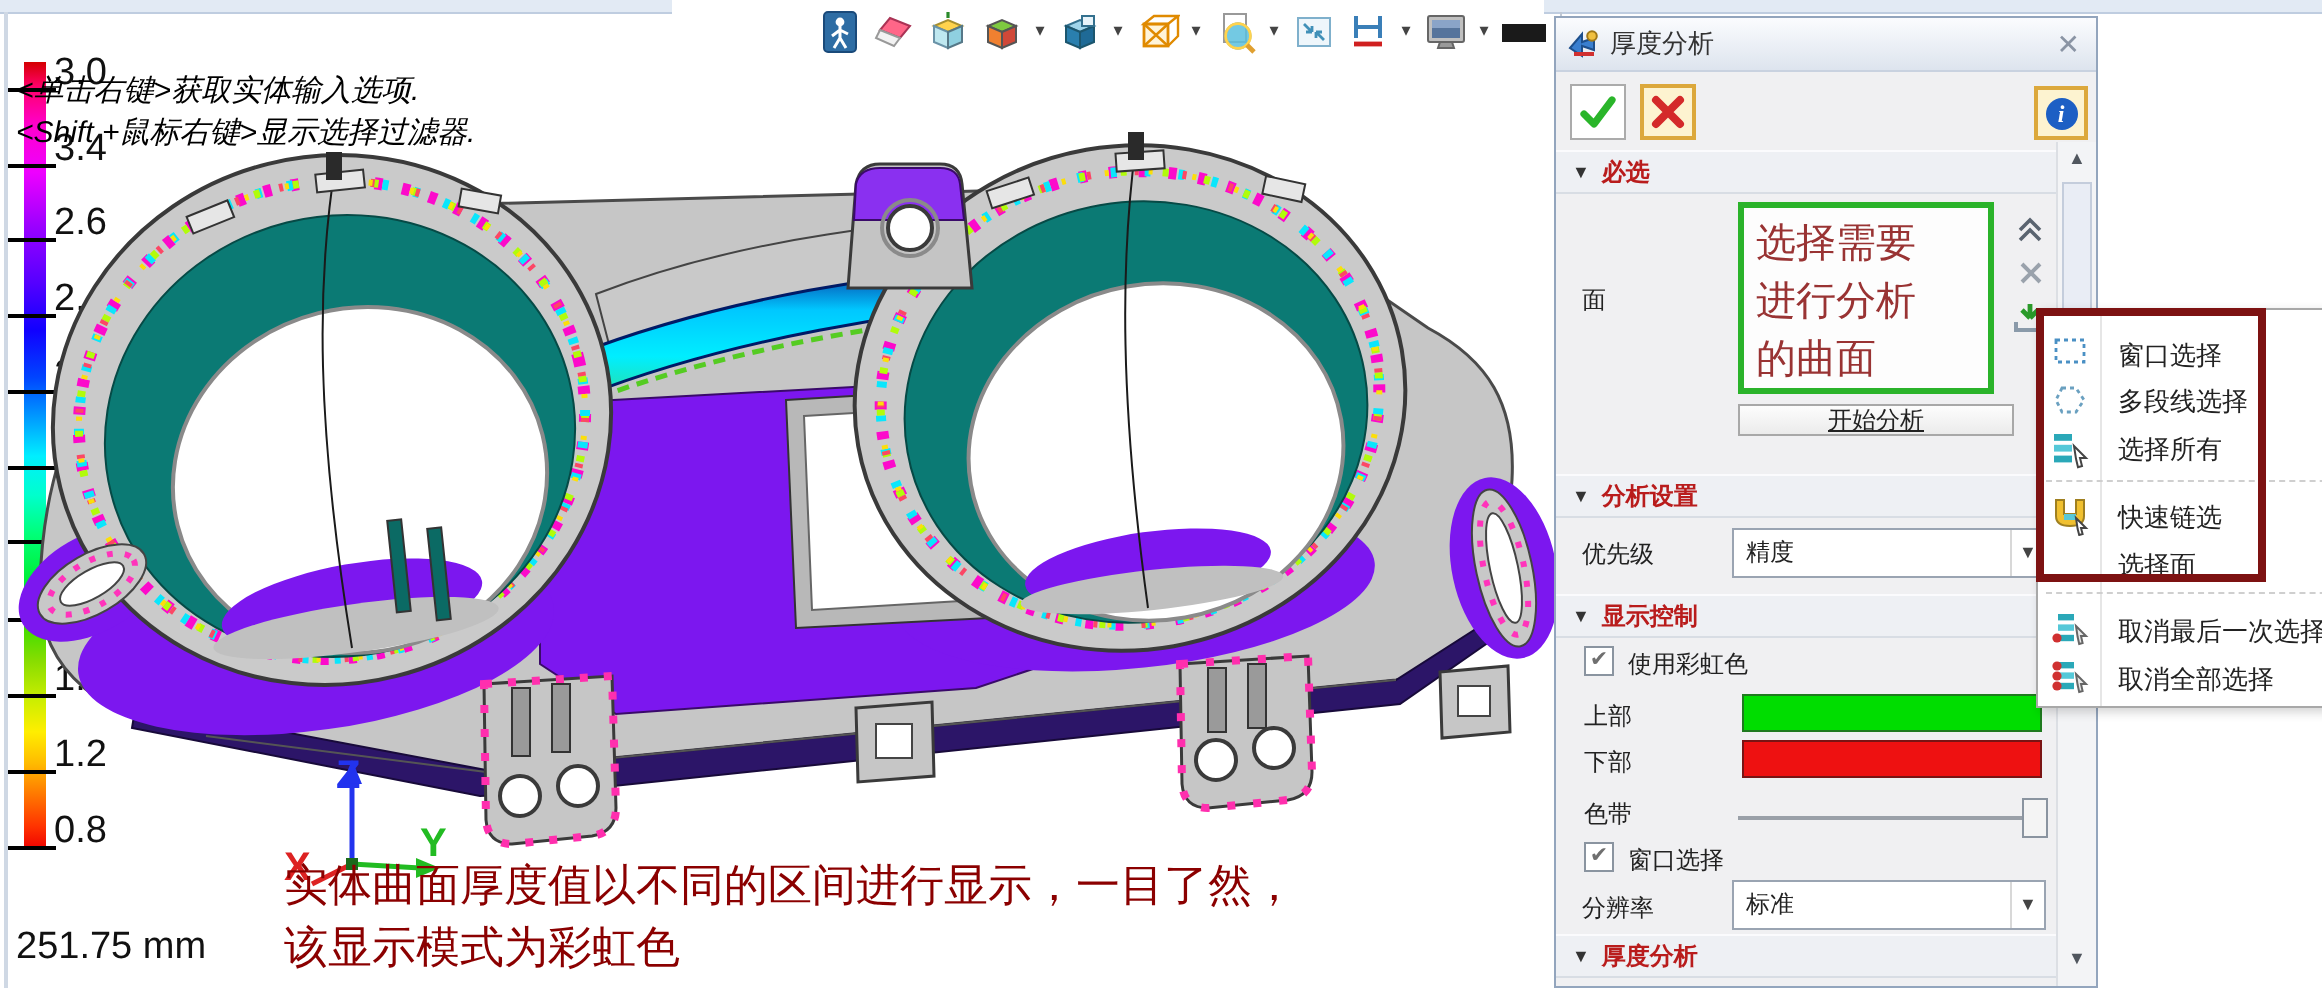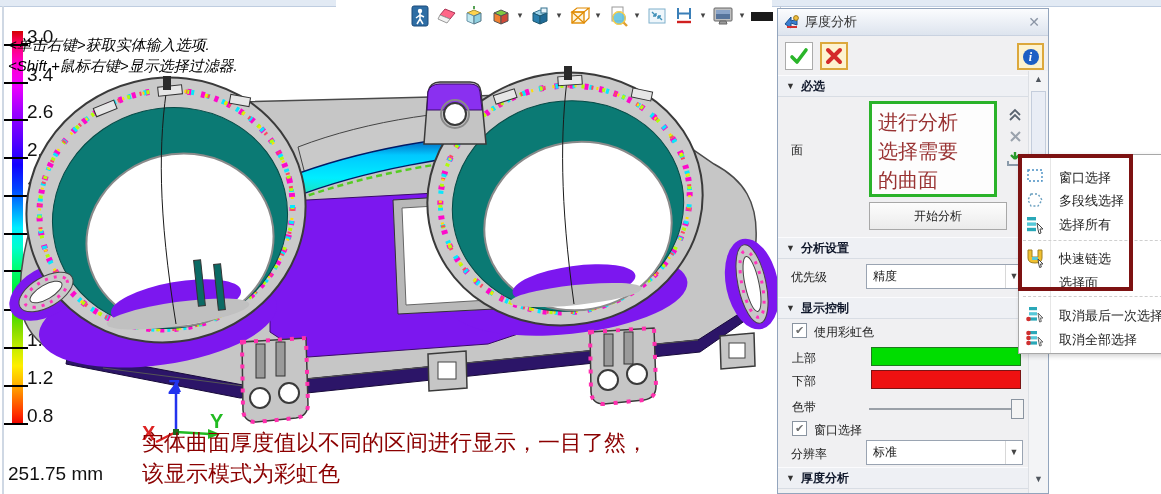--- a/index.html
+++ b/index.html
@@ -30,29 +30,29 @@
       display:flex;align-items:center;padding-left:6px;box-sizing:border-box;}
   #dlg-title .t{font-size:13px;color:#333;margin-left:5px;}
   #dlg-close{position:absolute;right:8px;top:5px;font-size:14px;color:#8a94a4;cursor:default;}
   .sqbtn{position:absolute;width:28px;height:28px;background:#fff;border:1px solid #ababab;
          display:flex;align-items:center;justify-content:center;box-sizing:border-box;}
   .hl{background:#fdf3d0;border:2px solid #dca83c;}
   .sect{position:absolute;left:0;width:250px;height:22px;background:#eef0f4;
         border-top:1px solid #fbfbfd;border-bottom:1px solid #d8dde4;
         display:flex;align-items:center;padding-left:8px;box-sizing:border-box;}
   .sect .tri{font-size:9px;color:#333;margin-right:6px;}
-  .sect .lab{font-size:12px;font-weight:bold;color:#0f172a;font-family:Liberation Mono, monospace;}
+  .sect .lab{font-size:12px;font-weight:bold;color:#b91c1c;font-family:Liberation Mono, monospace;}
   .flabel{position:absolute;font-size:12px;color:#222;}
   .notebox{position:absolute;left:91px;top:92px;width:128px;height:96px;background:#fdfdfd;
       border:3px solid #2ab32a;box-sizing:border-box;padding:4px 6px;
       font-size:20px;line-height:29px;color:#993333;font-family:"Liberation Serif","DejaVu Serif",serif;}
   .stackico{position:absolute;left:227px;width:20px;height:16px;display:flex;align-items:center;justify-content:center;}
-  #start-btn{position:absolute;left:91px;top:193px;width:138px;height:28px;
+  #start-btn{position:absolute;left:91px;top:193px;width:138px;height:16px;
       background:linear-gradient(#fdfdfd,#ebebeb);border:1px solid #a8a8a8;
-      font-size:12px;color:#222;display:flex;align-items:center;justify-content:center;box-sizing:border-box;}
+      font-size:12px;color:#222;display:flex;align-items:center;justify-content:center;box-sizing:border-box;text-decoration:underline;}
   .drop{position:absolute;left:88px;width:157px;height:25px;background:#fff;border:1px solid #9aa4b2;
         box-sizing:border-box;display:flex;align-items:center;}
   .drop .val{flex:1;font-size:12px;color:#222;padding-left:6px;}
   .drop .arr{width:16px;text-align:center;font-size:9px;color:#444;border-left:1px solid #d8d8d8;line-height:23px;}
   .cbx{position:absolute;width:15px;height:15px;background:#fff;border:1px solid #8a94a0;
        box-sizing:border-box;font-size:11px;line-height:13px;text-align:center;color:#6f6f6f;}
   .cblab{position:absolute;font-size:12px;color:#222;}
   .swatch{position:absolute;left:93px;width:150px;height:19px;box-sizing:border-box;}
   #sw-upper{background:#00dd00;border:1px solid #1f7a1f;}
   #sw-lower{background:#ee1111;border:1px solid #7a1414;}
@@ -333,22 +333,22 @@
   <div class="sqbtn hl" style="left:239px;top:34px;width:27px;height:27px">
     <div style="width:16px;height:16px;border-radius:50%;background:#1d5fc4;color:#fff;font-size:12px;font-weight:bold;font-family:'Liberation Serif',serif;font-style:italic;text-align:center;line-height:16px">i</div>
   </div>
 
   <div class="sect" style="top:66px">
     <span class="tri">▼</span>
     <span class="lab">必选</span>
   </div>
   <span class="flabel" style="left:13px;top:133px">面</span>
   <div class="notebox">
+    <div>选择需要</div>
     <div>进行分析</div>
-    <div>选择需要</div>
     <div>的曲面</div>
   </div>
   <div class="stackico" style="top:98px">
     <svg width="14" height="14">
           <path d="M2 7 L7 2 L12 7 M2 12 L7 7 L12 12" stroke="#5a6470" stroke-width="1.8" fill="none"></path>
         </svg>
   </div>
   <div class="stackico" style="top:119px">
     <svg width="13" height="13">
           <path d="M2 2 L11 11 M11 2 L2 11" stroke="#9aa2ac" stroke-width="2"></path>

